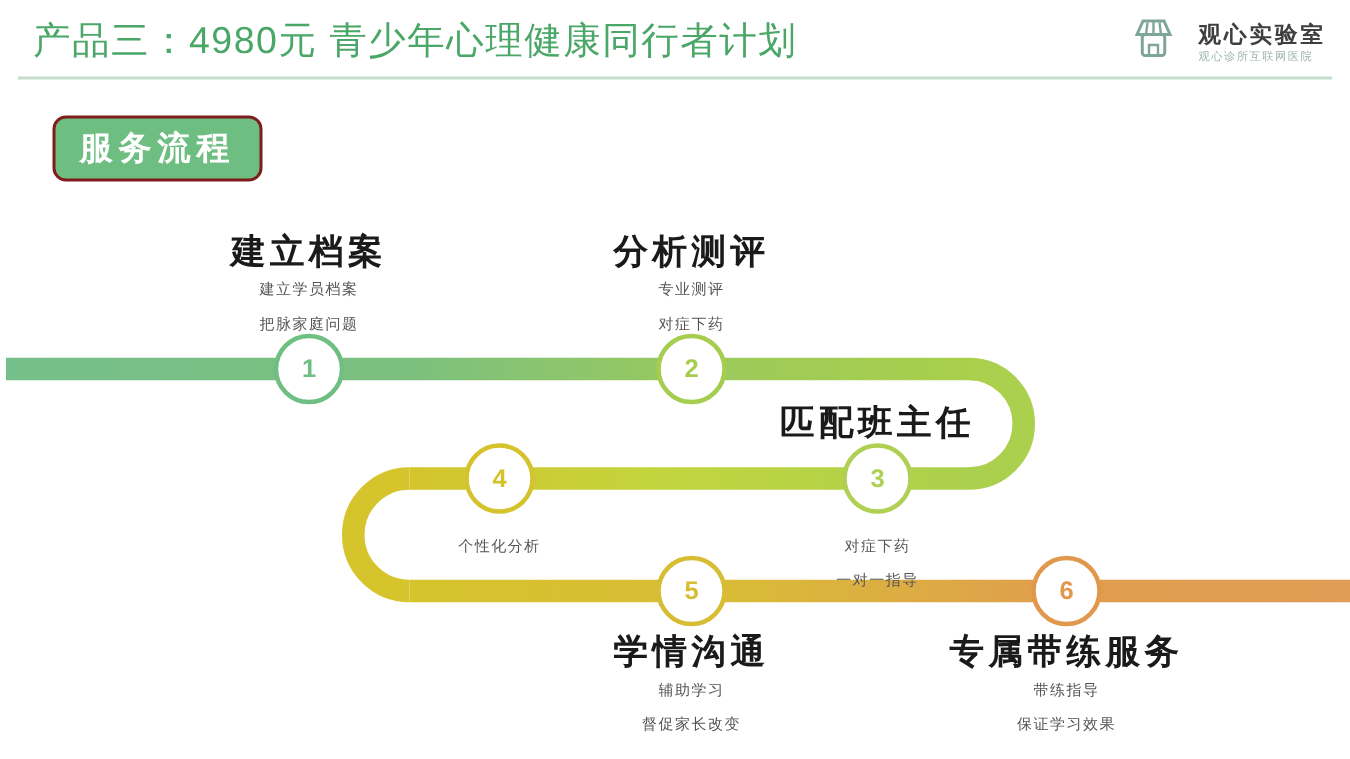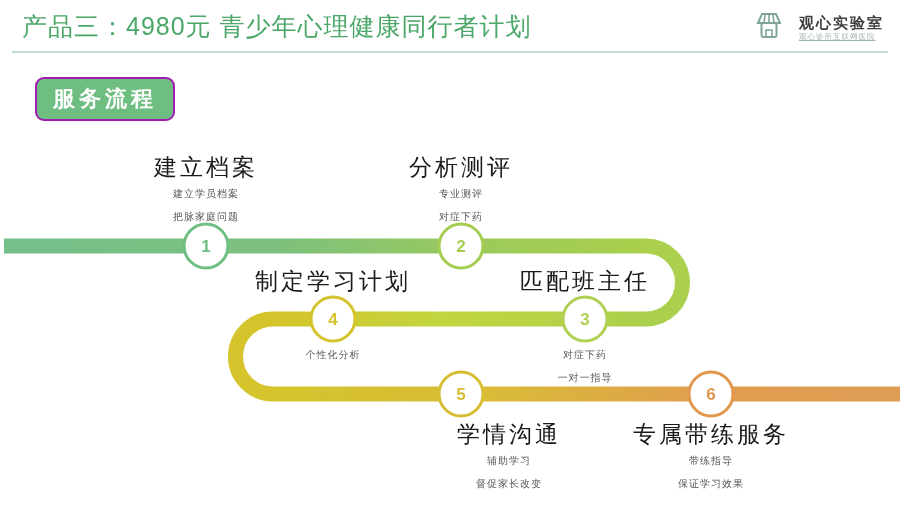--- a/index.html
+++ b/index.html
@@ -27,27 +27,27 @@
   .logo {
     position:absolute; right:16px; top:11px;
     display:flex; align-items:center; gap:14px;
   }
   .logo-text { display:flex; flex-direction:column; }
   .logo-name {
     font-size:15px; font-weight:700; color:#3F3F3F; letter-spacing:2px;
     line-height:18px;
   }
   .logo-sub {
-    font-size:7.5px; color:#9FB7AB; letter-spacing:1px; line-height:10px;text-decoration:underline;
+    font-size:7.5px; color:#9FB7AB; letter-spacing:1px; line-height:10px;
   }
 
   
   .badge {
     position:absolute; left:35px; top:77px;
-    background:#6EBE82; border:2px solid #a21caf; border-radius:9px;
+    background:#6EBE82; border:2px solid #7f1d1d; border-radius:9px;
     padding:5px 16px;
     font-size:22px; font-weight:800; color:#ffffff; letter-spacing:4px;
   }
 
   
   .snake { position:absolute; left:0; top:0; }
 
   
   .node {
     position:absolute; width:41px; height:41px;
@@ -57,27 +57,27 @@
     display:flex; align-items:center; justify-content:center;
     font-size:17px; font-weight:800; color:var(--step-color,#6FBE82);
   }
 
   
   .tblock {
     position:absolute; transform:translateX(-50%);
     text-align:center; white-space:nowrap;
   }
   .step-title {
-    font-size:23px; font-weight:400; color:#1A1A1A;
+    font-size:23px; font-weight:700; color:#1A1A1A;
     letter-spacing:3px; line-height:30px;
   }
   .step-sub {
     font-size:10px; color:#555555; letter-spacing:1px; line-height:23px;
   }
-  .tblock .step-sub:first-of-type { margin-top:5px; }
+  .tblock .step-sub:first-of-type { margin-top:15px; }
 </style>
 </head>
 <body>
 
 <div class="slide">
 
   <div class="header-title">产品三：4980元 青少年心理健康同行者计划</div>
   <div class="header-rule"></div>
 
   <div class="logo">
@@ -156,28 +156,25 @@
   </div>
 
   <div class="tblock" style="left:585px; top:266px;">
     <div class="step-title">匹配班主任</div>
   </div>
   <div class="tblock" style="left:585px; top:338px;">
     <div class="step-sub">对症下药</div>
     <div class="step-sub">一对一指导</div>
   </div>
 
-  <div class="tblock" style="left:333px; top:266px;">
-    <div class="step-title">制定学习计划</div>
-  </div>
   <div class="tblock" style="left:333px; top:338px;">
     <div class="step-sub">个性化分析</div>
   </div>
 
-  <div class="tblock" style="left:461px; top:419px;margin-left:48px;">
+  <div class="tblock" style="left:461px; top:419px;">
     <div class="step-title">学情沟通</div>
     <div class="step-sub">辅助学习</div>
     <div class="step-sub">督促家长改变</div>
   </div>
 
   <div class="tblock" style="left:711px; top:419px;">
     <div class="step-title">专属带练服务</div>
     <div class="step-sub">带练指导</div>
     <div class="step-sub">保证学习效果</div>
   </div>

